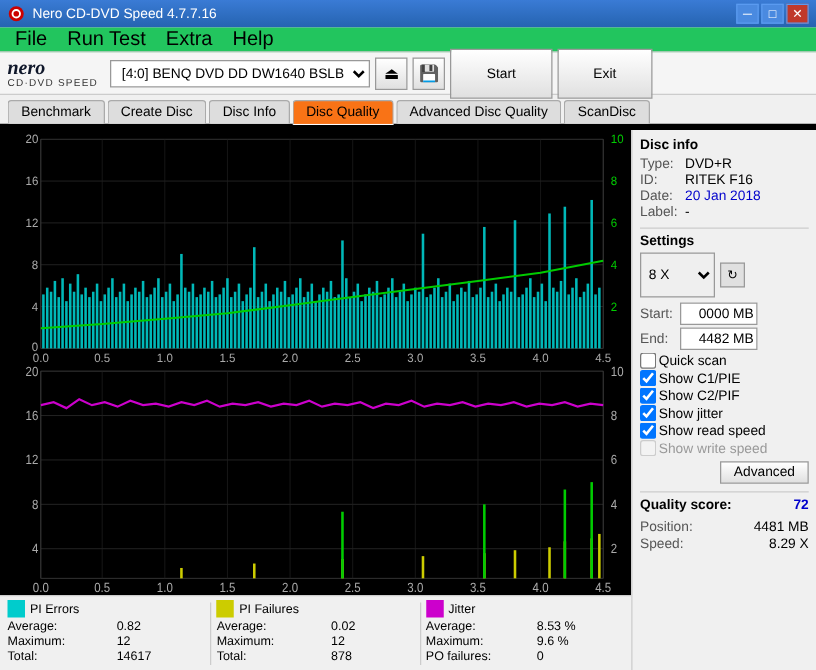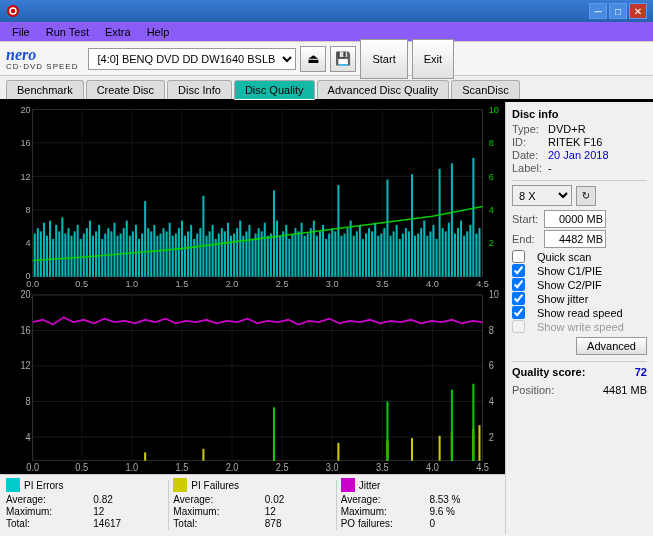--- a/index.html
+++ b/index.html
@@ -7,57 +7,57 @@
     
     
     .title-bar { background: linear-gradient(180deg, #3a7bd5 0%, #2563b0 100%); height: 22px; display: flex; align-items: center; justify-content: space-between; padding: 0 6px; color: white; font-size: 11px; }
     .title-bar-left { display: flex; align-items: center; gap: 6px; }
     .title-bar-icon { width: 14px; height: 14px; display: flex; align-items: center; justify-content: center; }
     .title-bar-controls { display: flex; gap: 2px; }
     .title-bar-btn { width: 18px; height: 16px; background: #4a8ae0; border: 1px solid #5a9af0; color: white; font-size: 10px; display: flex; align-items: center; justify-content: center; cursor: pointer; }
     .title-bar-btn:last-child { background: #c0392b; }
     
     
-    .menu-bar { background: #8b5cf6; height: 20px; display: flex; align-items: center; padding: 0 4px; border-bottom: 1px solid #ccc; font-size: 11px; }
+    .menu-bar { background: #22c55e; height: 20px; display: flex; align-items: center; padding: 0 4px; border-bottom: 1px solid #ccc; font-size: 16px; }
     .menu-item { padding: 2px 8px; cursor: pointer; }
     
     
     .toolbar { background: #f5f5f5; height: 34px; display: flex; align-items: center; padding: 0 6px; gap: 4px; border-bottom: 1px solid #ccc; }
     .drive-selector { display: flex; align-items: center; gap: 4px; }
     .drive-combo { height: 22px; border: 1px solid #999; background: white; padding: 1px 4px; font-size: 11px; min-width: 200px; }
     .toolbar-icon-btn { width: 26px; height: 26px; border: 1px solid #999; background: linear-gradient(180deg, #fff 0%, #e0e0e0 100%); display: flex; align-items: center; justify-content: center; cursor: pointer; font-size: 13px; }
-    .start-btn { height: 40px; padding: 0 11px; background: linear-gradient(180deg, #fff 0%, #e0e0e0 100%); border: 1px solid #999; cursor: pointer; font-size: 11px; }
-    
-    
-    .tabs { display: flex; background: #f0f0f0; padding: 4px 6px 0; border-bottom: 3px solid #000000; gap: 2px; }
+    .start-btn { height: 40px; padding: 0 28px; background: linear-gradient(180deg, #fff 0%, #e0e0e0 100%); border: 1px solid #999; cursor: pointer; font-size: 11px; }
+    
+    
+    .tabs { display: flex; background: #f0f0f0; padding: 4px 6px 0; border-bottom: 5px solid #000000; gap: 2px; }
     .tab { padding: 3px 10px; border: 1px solid #aaa; border-bottom: none; background: #ddd; cursor: pointer; font-size: 11px; border-radius: 3px 3px 0 0; }
-    .tab.active { background: #14b8a6; border-bottom: 1px solid white; margin-bottom: -1px; z-index: 1; }
+    .tab.active { background: #f97316; border-bottom: 1px solid white; margin-bottom: -1px; z-index: 1; }
     
     
     .main-content { display: flex; background: white; height: calc(536px - 22px - 20px - 34px - 28px); }
     
     
     .right-panel { width: 148px; background: #f0f0f0; padding: 6px; border-left: 1px solid #ccc; font-size: 11px; flex-shrink: 0; }
     
     
     .panel-section { margin-bottom: 6px; }
     .panel-title { font-weight: bold; margin-bottom: 3px; font-size: 11px; }
     .info-row { display: flex; gap: 4px; margin-bottom: 1px; }
     .info-label { color: #555; min-width: 32px; }
     .info-value { color: #0000cc; }
     .info-value.black { color: #000; }
     .speed-row { display: flex; gap: 4px; align-items: center; margin-bottom: 4px; }
-    .speed-combo { border: 1px solid #999; height: 21px; padding: 1px 2px; font-size: 11px; width: 60px; }
+    .speed-combo { border: 1px solid #999; height: 36px; padding: 1px 2px; font-size: 11px; width: 60px; }
     .refresh-btn { width: 20px; height: 20px; border: 1px solid #999; background: #e0e0e0; display: flex; align-items: center; justify-content: center; font-size: 10px; cursor: pointer; }
     
     .mb-row { display: flex; align-items: center; gap: 4px; margin-bottom: 2px; }
     .mb-label { min-width: 28px; color: #555; }
     .mb-input { border: 1px solid #999; height: 18px; width: 62px; padding: 1px 2px; font-size: 11px; text-align: right; background: white; }
     
-    .checkbox-row { display: flex; align-items: center; gap: 12px; margin-bottom: 1px; }
+    .checkbox-row { display: flex; align-items: center; gap: 2px; margin-bottom: 1px; }
     .checkbox-row input { margin: 0; }
     
     .advanced-btn { background: linear-gradient(180deg, #fff 0%, #e0e0e0 100%); border: 1px solid #999; padding: 2px 10px; cursor: pointer; font-size: 11px; display: block; margin: 4px 0 0 auto; }
     
     .quality-row { display: flex; justify-content: space-between; margin-top: 4px; }
     .quality-label { font-weight: bold; }
     .quality-value { font-weight: bold; color: #0000cc; }
     
     .progress-section { margin-top: 6px; }
     .progress-row { display: flex; justify-content: space-between; margin-bottom: 1px; }
@@ -76,38 +76,39 @@
 <body>
 
 <div class="title-bar">
   <div class="title-bar-left">
     <div class="title-bar-icon">
       <svg width="14" height="14" viewBox="0 0 14 14">
           <circle cx="7" cy="7" r="6" fill="#cc0000"></circle>
           <circle cx="7" cy="7" r="3" fill="none" stroke="white" stroke-width="1.5"></circle>
         </svg>
     </div>
+    <span>Nero CD-DVD Speed 4.7.7.16</span>
   </div>
   <div class="title-bar-controls">
     <div class="title-bar-btn">─</div>
     <div class="title-bar-btn">□</div>
     <div class="title-bar-btn">✕</div>
   </div>
 </div>
 
 <div class="menu-bar">
   <span class="menu-item">File</span>
   <span class="menu-item">Run Test</span>
   <span class="menu-item">Extra</span>
   <span class="menu-item">Help</span>
 </div>
 
 <div class="toolbar">
   <div style="margin-right:6px; line-height:1;">
-    <div style="font-size:16px; font-weight:bold; color:#1d4ed8; font-style:italic; font-family:serif;">nero</div>
+    <div style="font-size:16px; font-weight:bold; color:#0f172a; font-style:italic; font-family:serif;">nero</div>
     <div style="font-size:8px; color:#333; letter-spacing:1px;">CD·DVD SPEED</div>
   </div>
   <div class="drive-selector">
     <select class="drive-combo">
       <option>[4:0]  BENQ DVD DD DW1640 BSLB</option>
     </select>
   </div>
   <div class="toolbar-icon-btn" title="Eject">⏏</div>
   <div class="toolbar-icon-btn" title="Save">💾</div>
   <button class="start-btn">Start</button>
@@ -475,20 +476,21 @@
       </div>
       <div class="info-row">
         <span class="info-label">Label:</span>
         <span class="info-value black">-</span>
       </div>
     </div>
 
     <div style="height:1px; background:#ccc; margin-bottom:4px;"></div>
 
     <div class="panel-section">
+      <div class="panel-title">Settings</div>
       <div class="speed-row">
         <select class="speed-combo">
           <option>8 X</option>
         </select>
         <div class="refresh-btn">↻</div>
       </div>
       <div class="mb-row">
         <span class="mb-label">Start:</span>
         <input class="mb-input" type="text" value="0000 MB" style="">
       </div>
@@ -528,15 +530,19 @@
     <div class="quality-row">
       <span class="quality-label">Quality score:</span>
       <span class="quality-value">72</span>
     </div>
 
     <div class="progress-section">
       <div class="progress-row">
         <span class="progress-label">Position:</span>
         <span>4481 MB</span>
       </div>
+      <div class="progress-row">
+        <span class="progress-label">Speed:</span>
+        <span>8.29 X</span>
+      </div>
     </div>
   </div>
 </div>
 
 </body></html>

